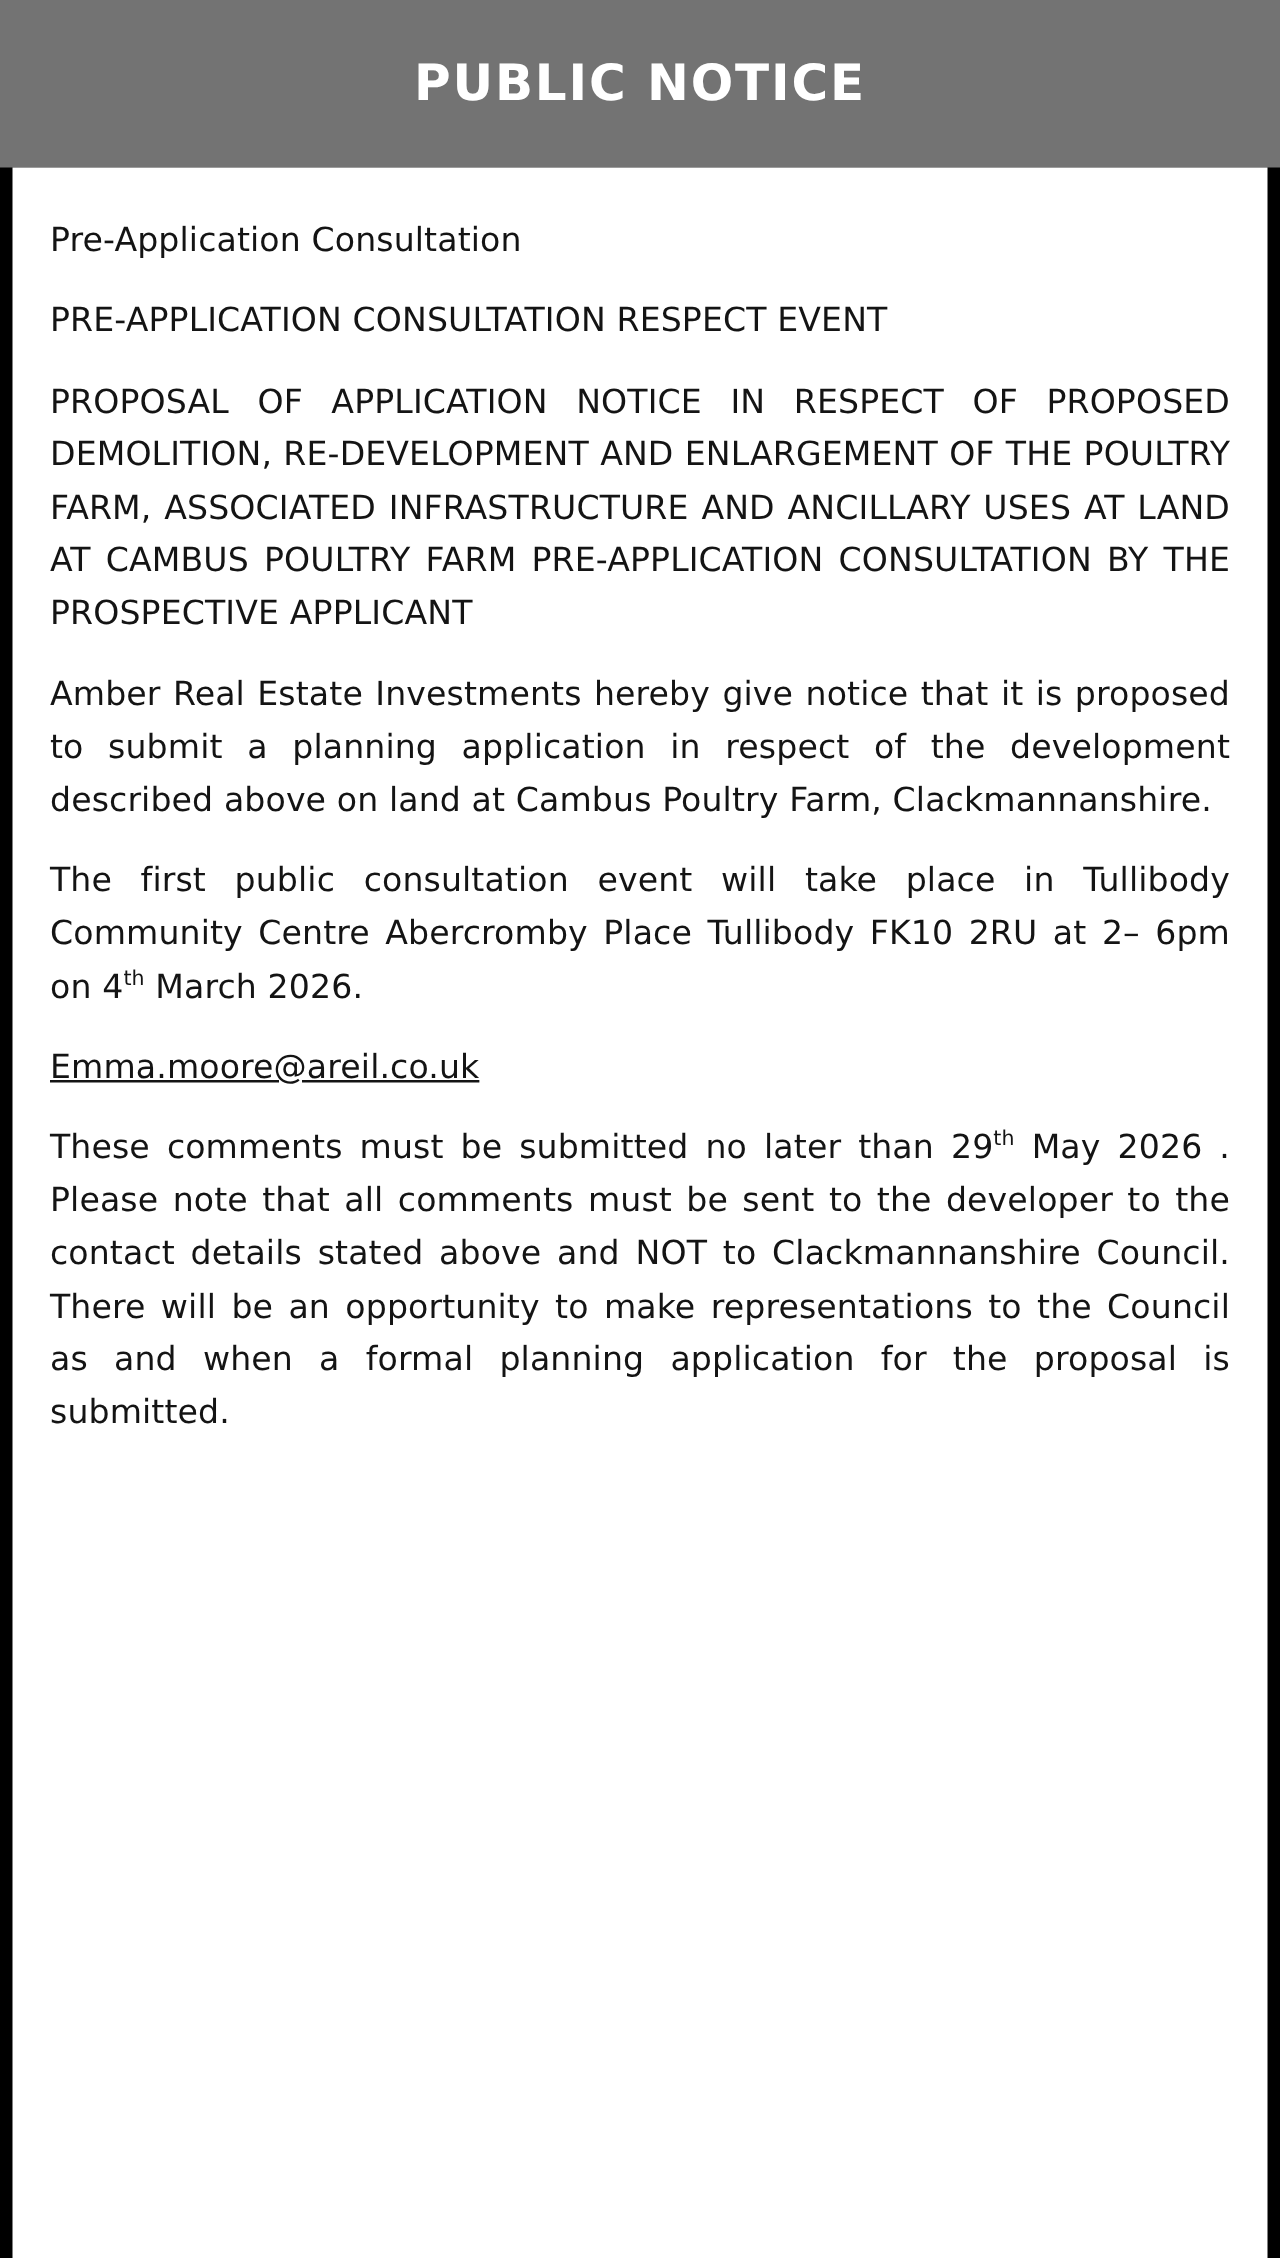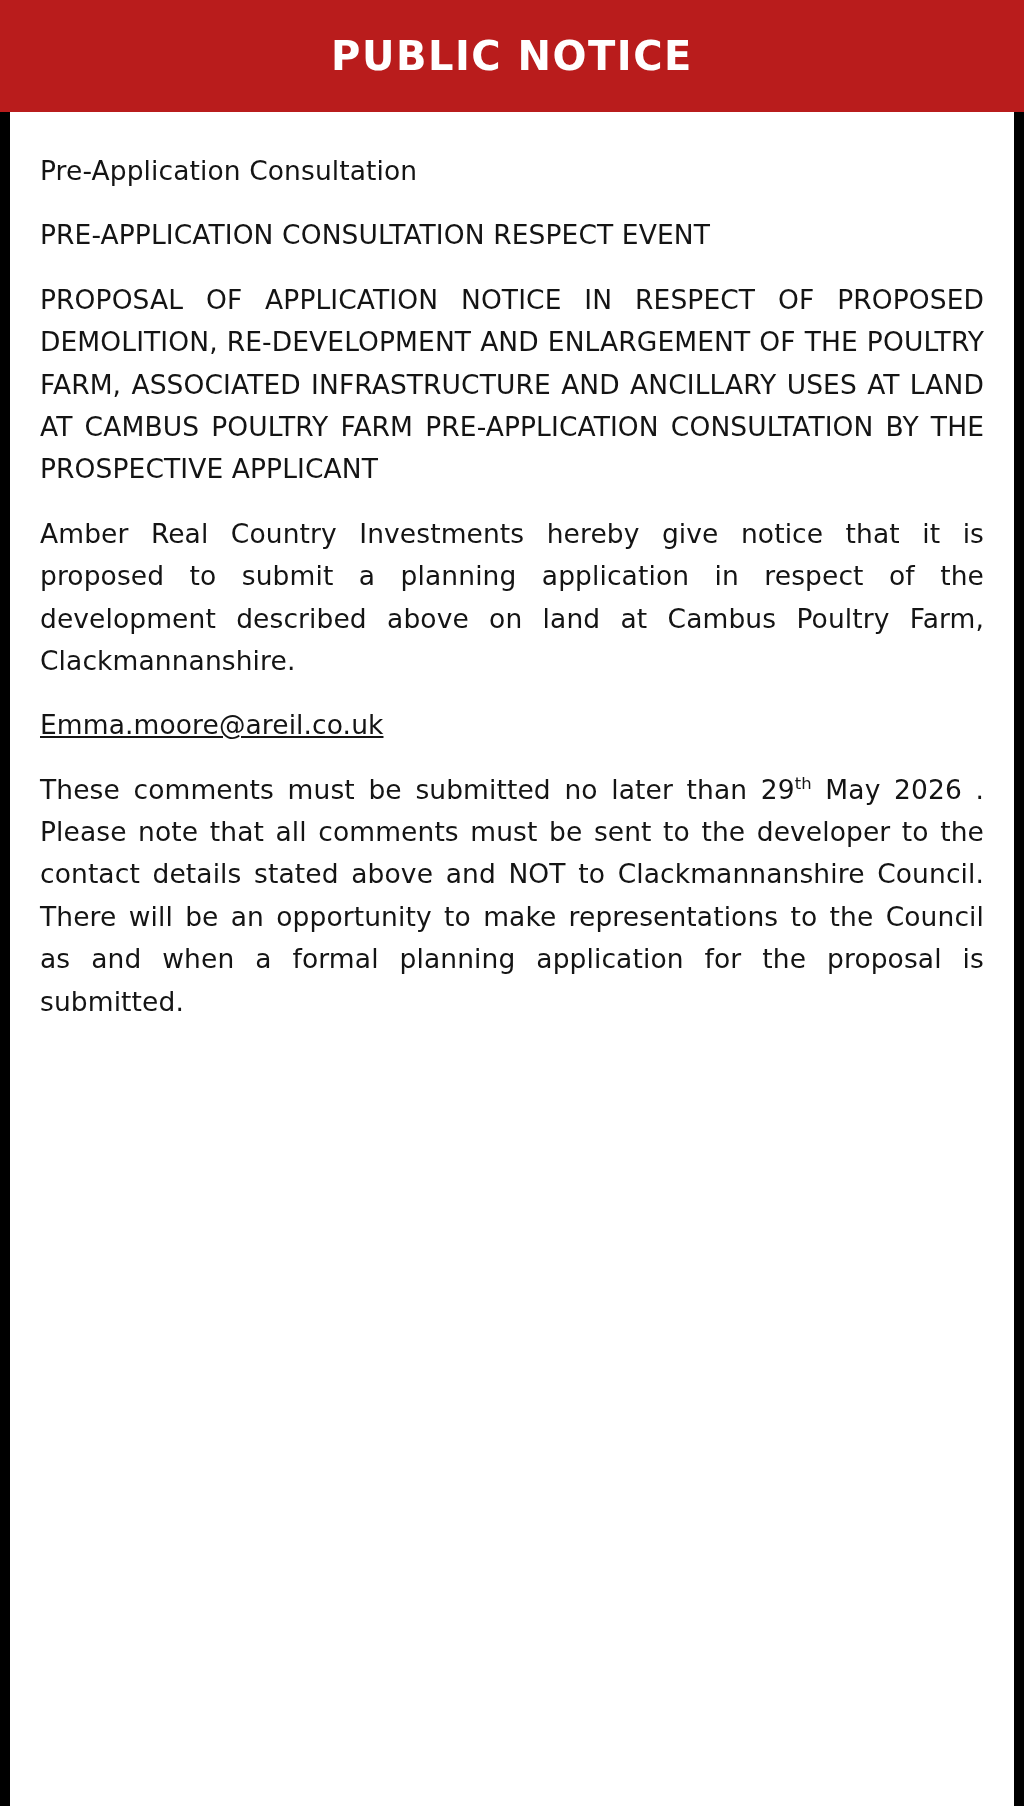--- a/index.html
+++ b/index.html
@@ -15,22 +15,22 @@
   }
   .notice {
     width: 1024px;
     min-height: 1806px;
     background: #000000;
     box-sizing: border-box;
     padding: 0;
     position: relative;
   }
   .header {
-    height: 112px;
-    background: #b91c1c;
+    height: 134px;
+    background: #737373;
     display: flex;
     align-items: center;
     justify-content: center;
   }
   .header-title {
     color: #ffffff;
     font-family: "DejaVu Sans", sans-serif;
     font-weight: bold;
     font-size: 40px;
     letter-spacing: 1.5px;
@@ -85,22 +85,23 @@
 
   <div class="body-panel">
 
     <p class="left">Pre-Application Consultation</p>
 
 
     <p class="left caps">PRE-APPLICATION CONSULTATION RESPECT EVENT</p>
 
     <p class="caps">PROPOSAL OF APPLICATION NOTICE IN RESPECT OF PROPOSED DEMOLITION, RE-DEVELOPMENT AND ENLARGEMENT OF THE POULTRY FARM, ASSOCIATED INFRASTRUCTURE AND ANCILLARY USES AT LAND AT CAMBUS POULTRY FARM PRE-APPLICATION CONSULTATION BY THE PROSPECTIVE APPLICANT</p>
 
-    <p>Amber Real Country Investments hereby give notice that it is proposed to submit a planning application in respect of the development described above on land at Cambus Poultry Farm, Clackmannanshire.</p>
+    <p>Amber Real Estate Investments hereby give notice that it is proposed to submit a planning application in respect of the development described above on land at Cambus Poultry Farm, Clackmannanshire.</p>
 
+    <p><span class="inline">The first public consultation event will take place in Tullibody Community Centre Abercromby Place Tullibody FK10 2RU at 2– 6pm on 4</span><sup>th</sup><span class="inline"> March 2026.</span></p>
 
 
 
 
     <p class="left"><a class="link" href="#">Emma.moore@areil.co.uk</a></p>
 
     <p><span class="inline">These comments must be submitted no later than 29</span><sup>th</sup><span class="inline"> May 2026 . Please note that all comments must be sent to the developer to the contact details stated above and NOT to Clackmannanshire Council. There will be an opportunity to make representations to the Council as and when a formal planning application for the proposal is submitted.</span></p>
 
   </div>
 </div>

